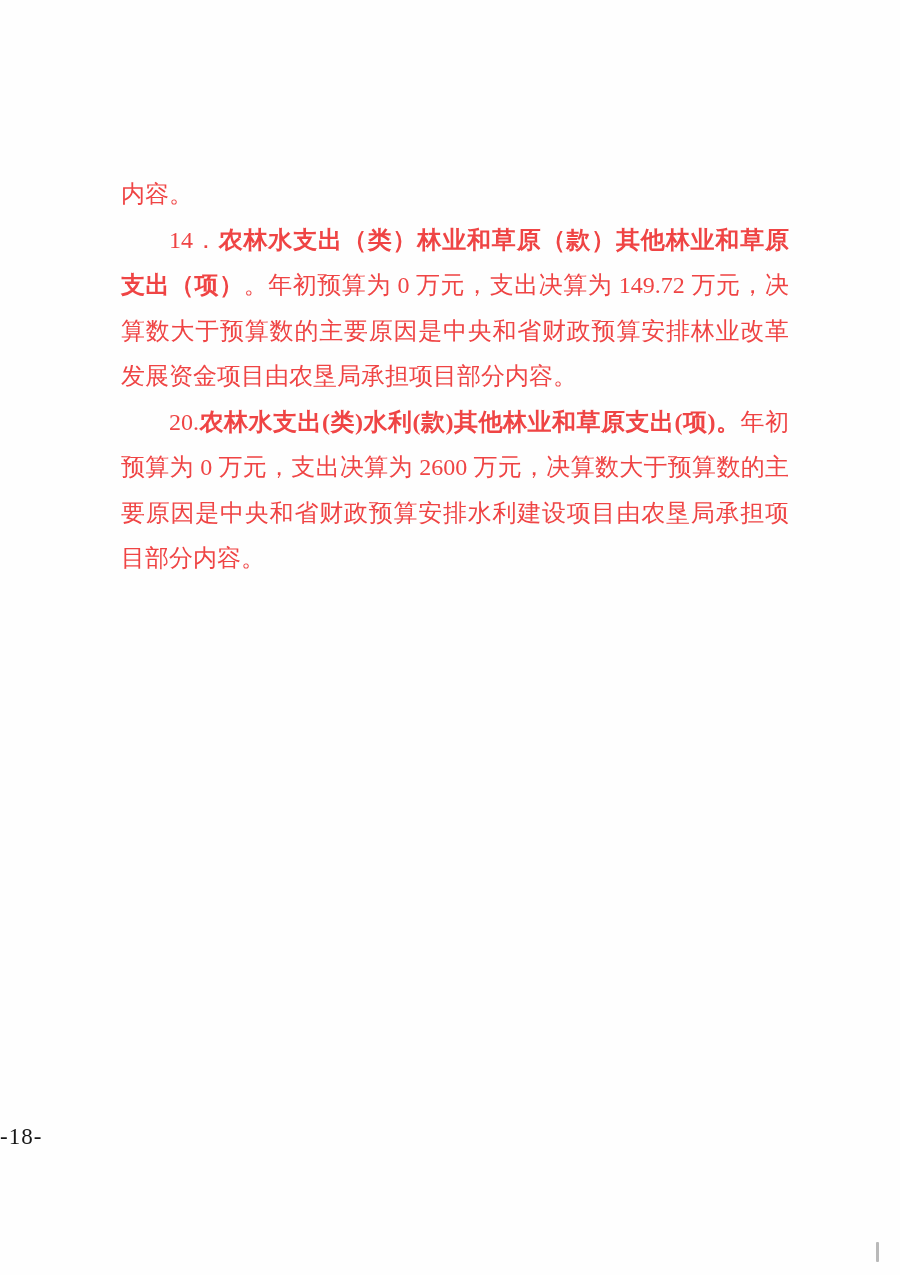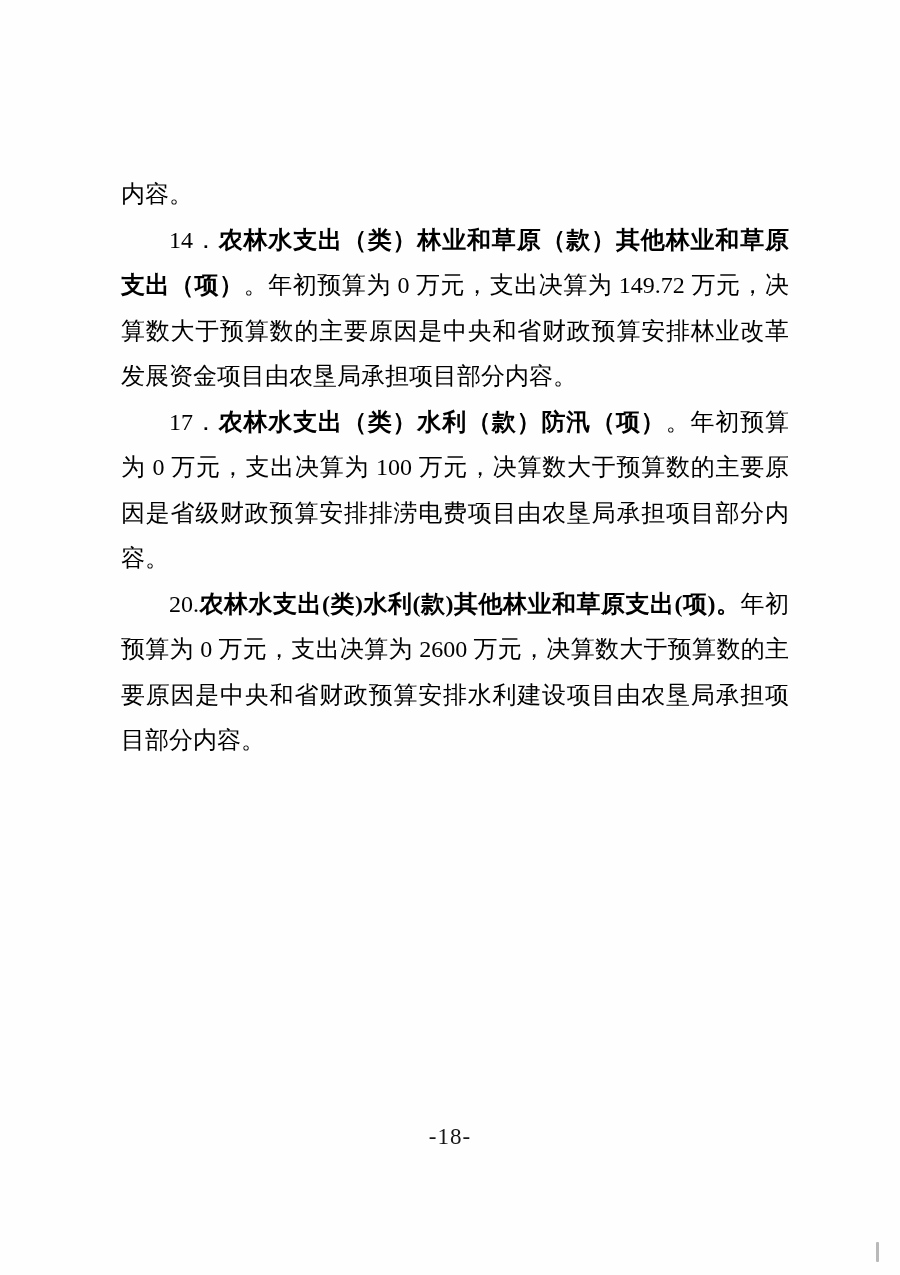--- a/index.html
+++ b/index.html
@@ -19,21 +19,21 @@
     inset: 0;
     background: #fefefe;
   }
   .doc {
     position: absolute;
     left: 121px;
     top: 172px;
     width: 668px;
     font-size: 24px;
     line-height: 45.5px;
-    color: #000000;
+    color: #ef4444;
     text-align: justify;
     text-justify: inter-character;
   }
   .doc p {
     margin: 0;
     padding: 0;
   }
   .doc p.indented {
     text-indent: 2em;
   }
@@ -41,21 +41,21 @@
     font-weight: 400;
   }
   .para-head {
     font-weight: 700;
   }
   .page-footer {
     position: absolute;
     top: 1124px;
     left: 0;
     width: 900px;
-    text-align: center;
+    text-align: left;
     font-size: 23px;
     color: #161616;
     letter-spacing: 1px;
   }
   .scan-artifact {
     position: absolute;
     left: 876px;
     top: 1242px;
     width: 3px;
     height: 20px;
@@ -64,19 +64,18 @@
   }
 </style>
 </head>
 <body>
 
 <div class="sheet"></div>
 
 <main class="doc">
   <p><span>内容。</span></p>
   <p class="indented"><span class="para-num">14．</span><span class="para-head">农林水支出（类）林业和草原（款）其他林业和草原支出（项）</span><span>。年初预算为 0 万元，支出决算为 149.72 万元，决算数大于预算数的主要原因是中央和省财政预算安排林业改革发展资金项目由农垦局承担项目部分内容。</span></p>
-  <p class="indented"><span class="para-num">17．</span><span class="para-head">农林水支出（类）水利（款）防汛（项）</span><span>。年初预算为 0 万元，支出决算为 100 万元，决算数大于预算数的主要原因是省级财政预算安排排涝电费项目由农垦局承担项目部分内容。</span></p>
   <p class="indented"><span class="para-num">20.</span><span class="para-head">农林水支出(类)水利(款)其他林业和草原支出(项)。</span><span>年初预算为 0 万元，支出决算为 2600 万元，决算数大于预算数的主要原因是中央和省财政预算安排水利建设项目由农垦局承担项目部分内容。</span></p>
 </main>
 
 <div class="page-footer">-18-</div>
 
 <div class="scan-artifact"></div>
 
 </body></html>

